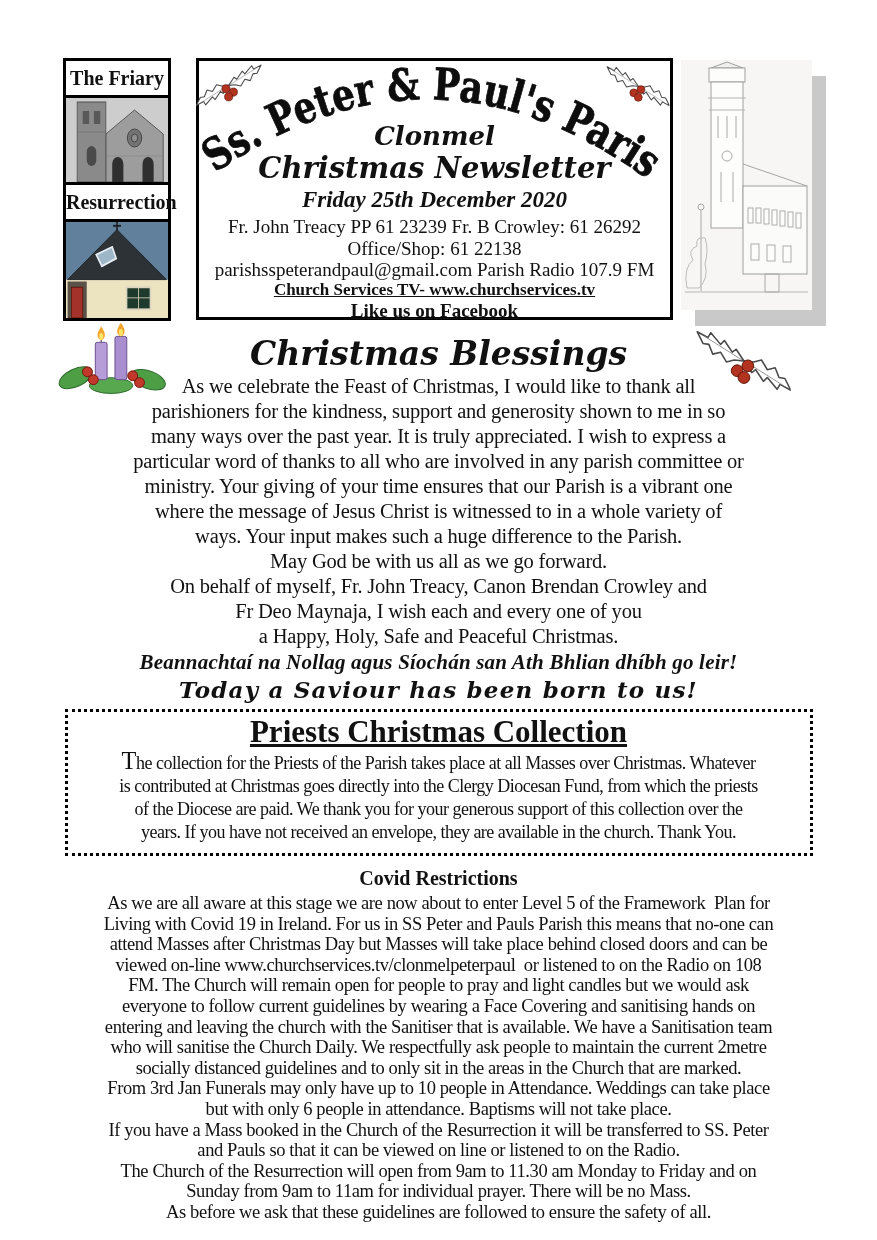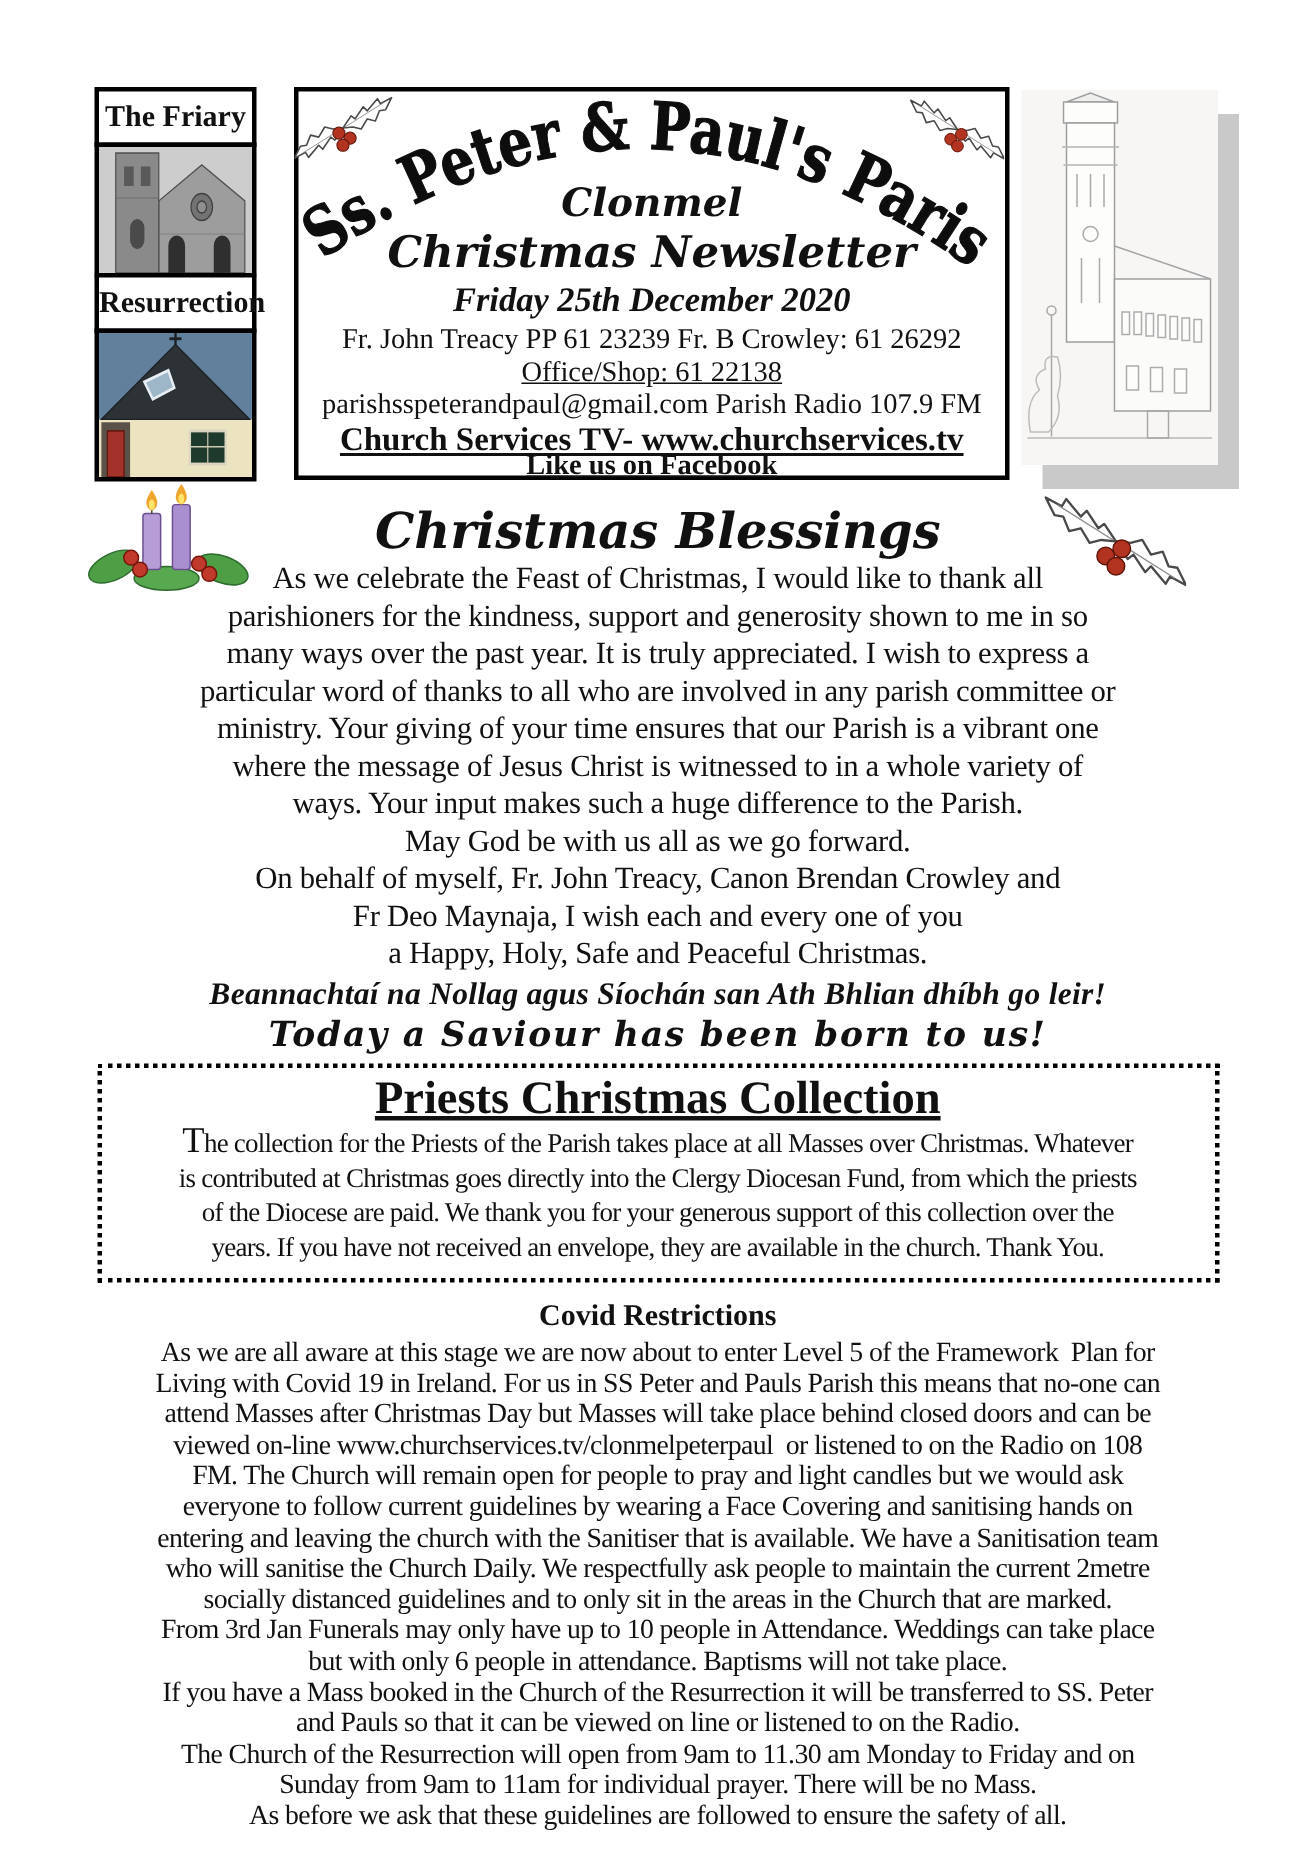--- a/index.html
+++ b/index.html
@@ -24,23 +24,23 @@
   .header-box {
     position:absolute; left:196px; top:58px; width:477px; height:262px;
     border:3px solid #000; box-sizing:border-box; background:#fff;
   }
   .header-box .abs { position:absolute; left:0; right:0; text-align:center; }
   .arc-title { position:absolute; top:-8px; left:2px; width:465px; height:150px; }
   .h-clonmel   { top:60px;  font:bold italic 26px "DejaVu Serif", serif; }
   .h-newsl     { top:90px;  font:bold italic 29px "DejaVu Serif", serif; }
   .h-date      { top:126px; font:bold italic 23px "Liberation Serif", serif; }
   .h-c1 { top:155px; font-size:19px; }
-  .h-c2 { top:177px; font-size:19px;text-decoration:underline; }
+  .h-c2 { top:177px; font-size:19px; }
   .h-c3 { top:198px; font-size:19px; }
-  .h-l1 { top:219px; font-size:22px; font-weight:bold; text-decoration:underline; }
+  .h-l1 { top:219px; font-size:17px; font-weight:bold; text-decoration:underline; }
   .h-l2 { top:239px; font-size:19px; font-weight:bold; text-decoration:underline; }
   .holly { position:absolute; z-index:3; }
   .holly-tl { left:-3px; top:-4px; width:68px; height:54px; }
   .holly-tr { right:0px; top:-2px; width:66px; height:52px; transform:scaleX(-1); }
 
   
   .sketch {
     position:absolute; left:681px; top:60px; width:131px; height:250px;
     background:#f6f5f4; box-shadow:14px 16px 0 0 #c9c9c9;
   }

